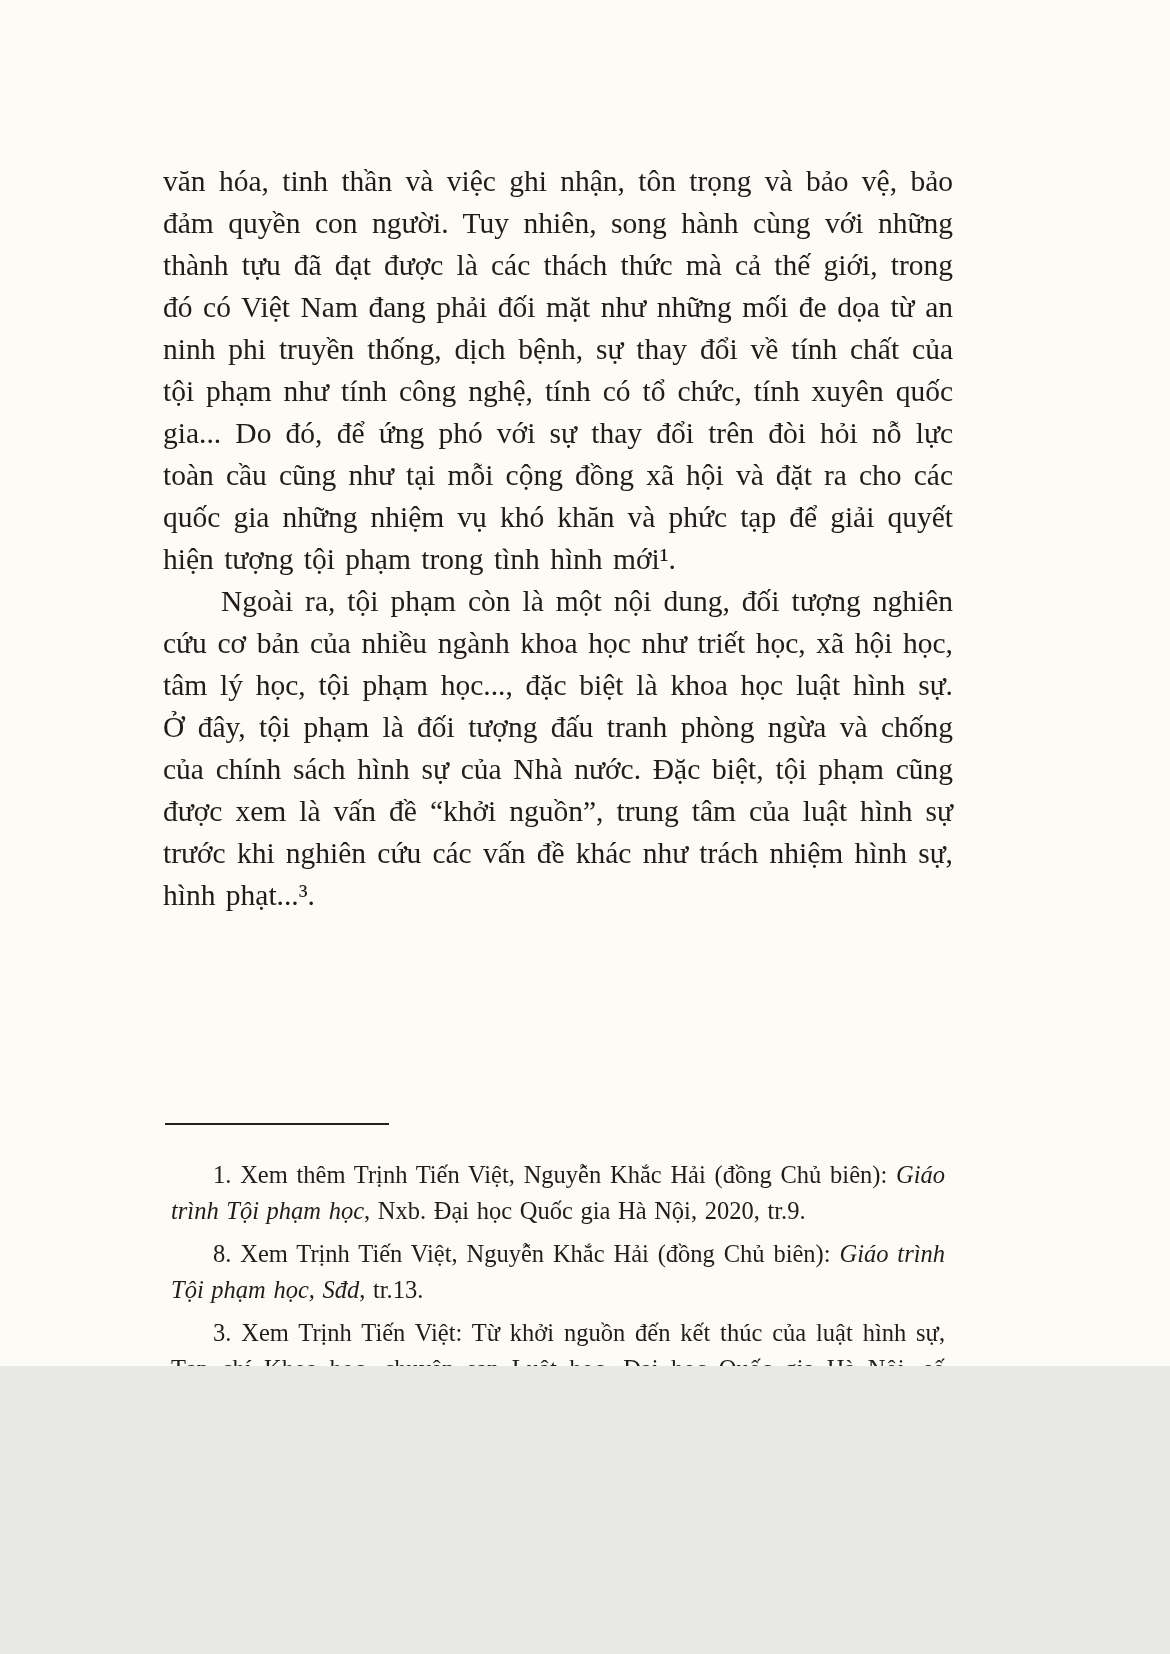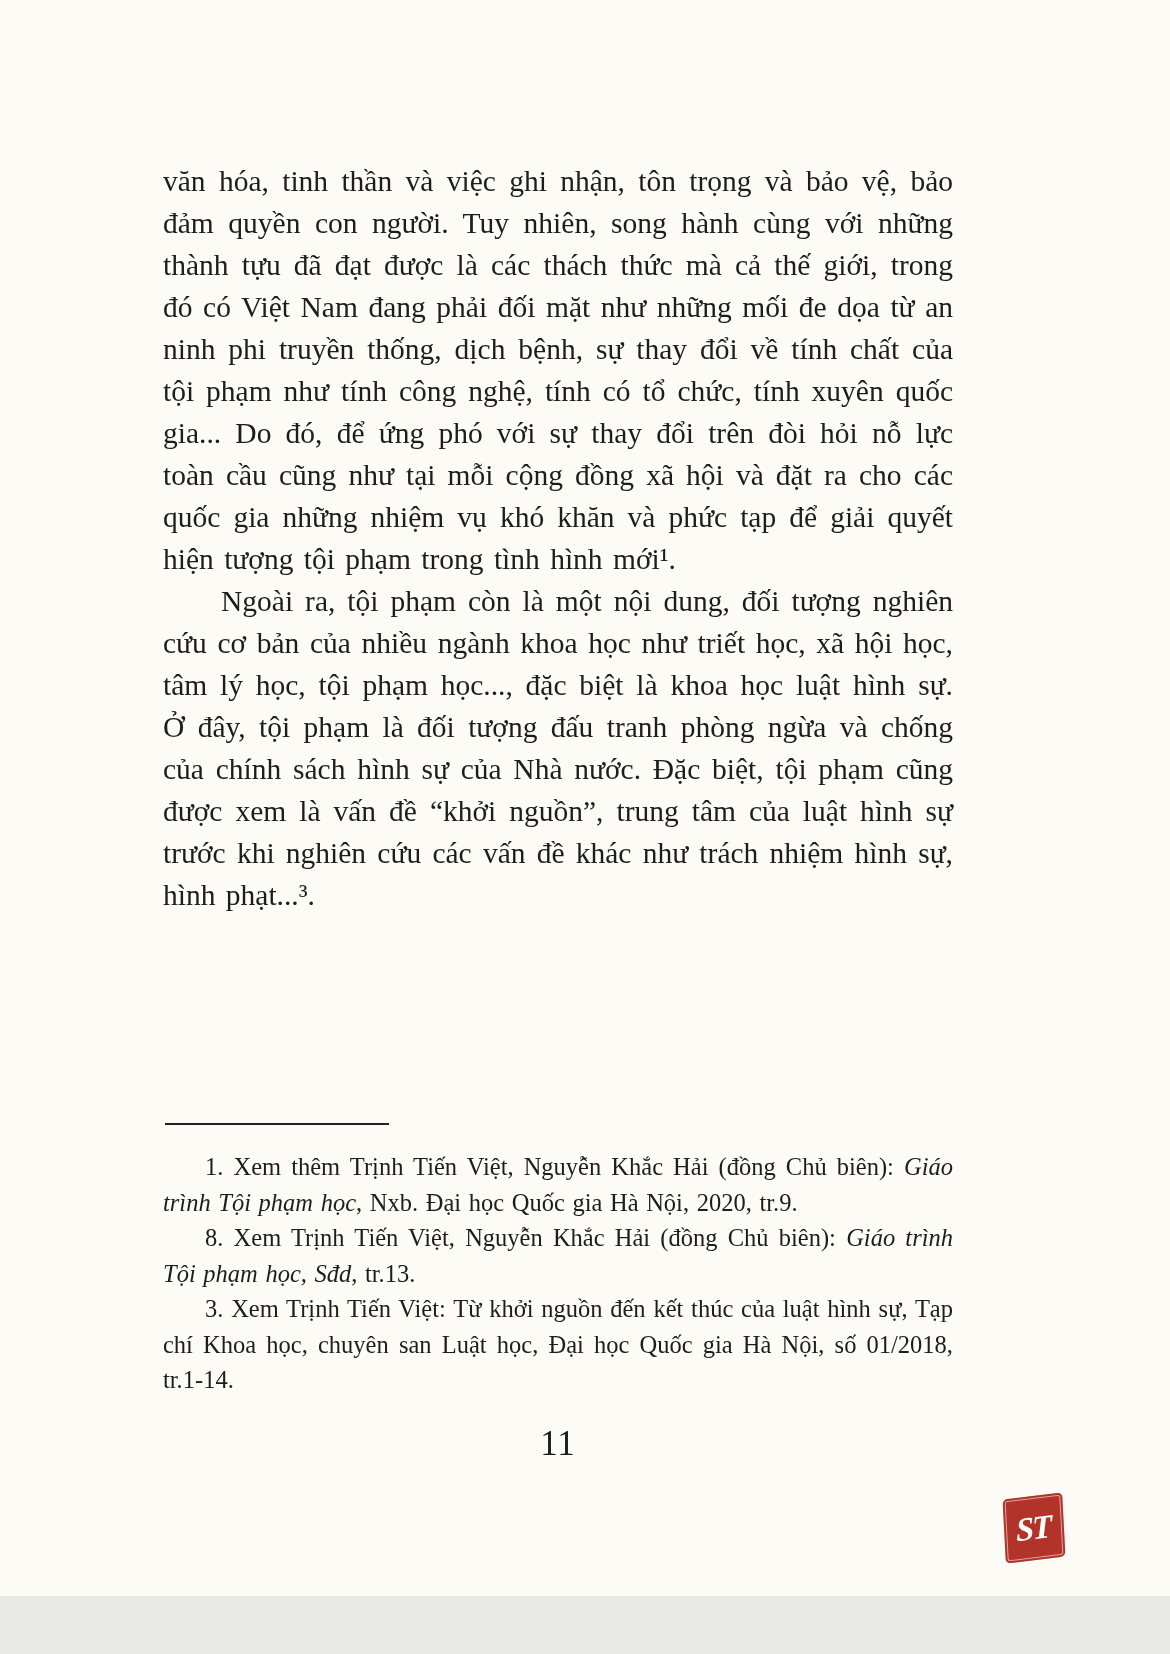--- a/index.html
+++ b/index.html
@@ -3,21 +3,21 @@
 <meta charset="utf-8">
 <style>
   html, body {
     margin: 0;
     padding: 0;
     background: #e8e8e4;
   }
   .page {
     position: relative;
     width: 1170px;
-    height: 1596px;
+    height: 1366px;
     margin: 0 auto;
     background: #fcfbf6;
     font-family: "Liberation Serif", "DejaVu Serif", serif;
     color: #1e1d1b;
     overflow: hidden;
   }
   .text-block {
     position: absolute;
     left: 163px;
     top: 160px;
@@ -41,21 +41,21 @@
     height: 0;
     border-top: 2px solid #23221f;
   }
   .footnotes {
     position: absolute;
     left: 163px;
     top: 1149px;
     width: 790px;
   }
   .footnote {
-    margin: 0;
+    margin: 8px;
     font-size: 24.5px;
     line-height: 35.5px;
     text-align: justify;
     text-indent: 42px;
     word-spacing: 1.5px;
   }
   .page-number {
     position: absolute;
     left: 163px;
     top: 1424px;

